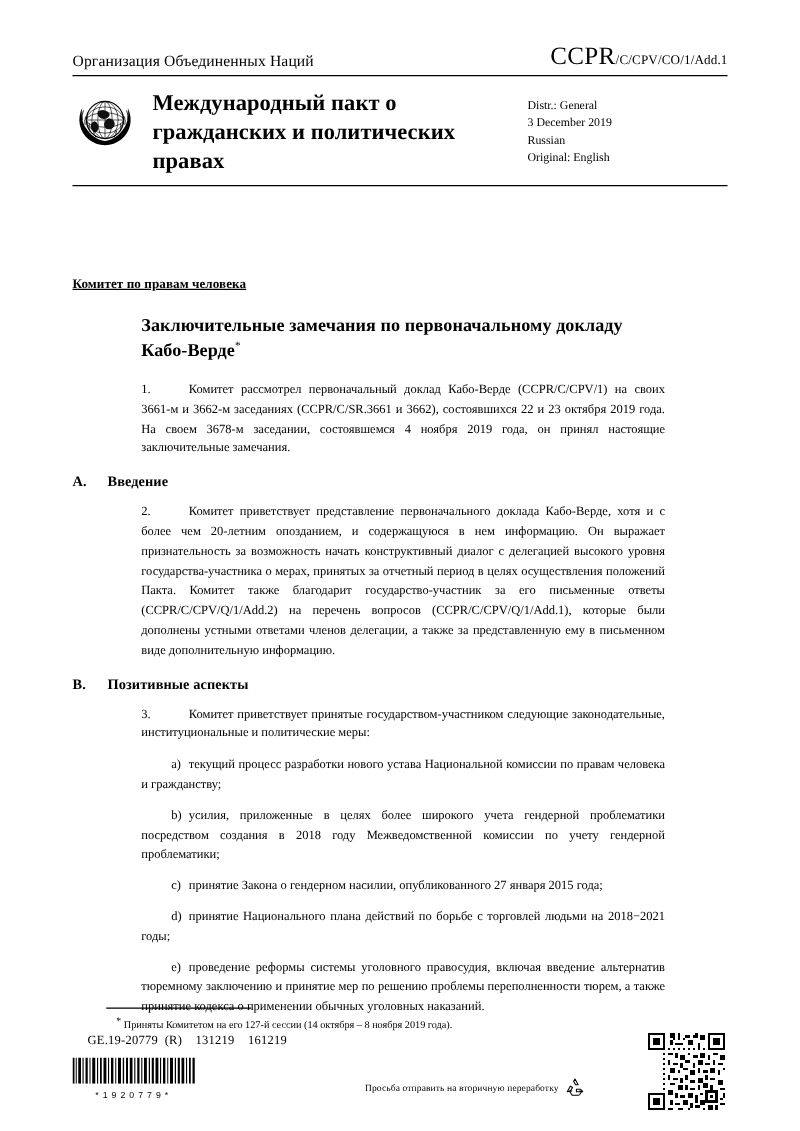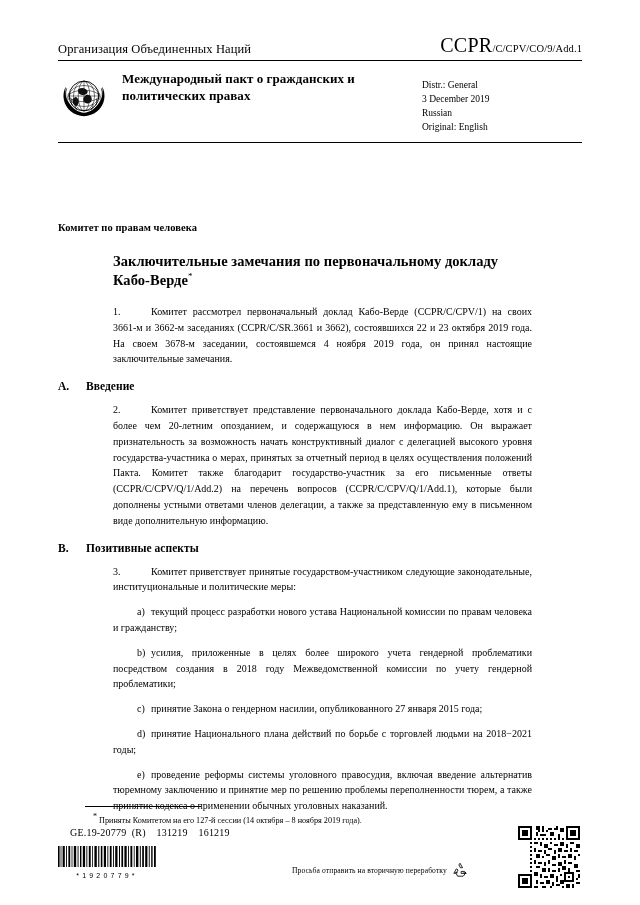--- a/index.html
+++ b/index.html
@@ -74,41 +74,42 @@
   .emblem {
     width: 48px;
     height: 48px;
     flex: 0 0 48px;
     margin-left: 2px;
     margin-top: 2px;
   }
   .covenant-title {
     margin-left: 14px;
     flex: 1 1 auto;
-    font-size: 13px;
+    font-size: 18px;
     font-weight: bold;
     line-height: 1.28;
     padding-top: 1px;
     letter-spacing: 0.05px;
   }
   .distr-block {
     flex: 0 0 160px;
     font-size: 9.5px;
     line-height: 1.46;
     padding-top: 9px;
   }
 
   
   .committee {
     position: absolute;
     left: 58px;
     top: 222px;
     font-size: 10.5px;
     font-weight: bold;
     letter-spacing: 0.05px;
+    text-decoration: underline;
   }
 
   
   .main-title {
     position: absolute;
     left: 113px;
     top: 252px;
     width: 400px;
     font-size: 14.5px;
     font-weight: bold;
@@ -236,21 +237,21 @@
 <body>
 
 <div class="page">
 
   <div class="header">
 
     <div class="header-top">
       <div class="org-name">Организация Объединенных Наций</div>
       <div class="doc-symbol">
         <span class="doc-symbol-main">CCPR</span>
-        <span class="doc-symbol-sub">/C/CPV/CO/9/Add.1</span>
+        <span class="doc-symbol-sub">/C/CPV/CO/1/Add.1</span>
       </div>
     </div>
 
     <div class="rule-thick"></div>
 
     <div class="header-body">
       <div class="emblem">
         <svg viewBox="0 0 100 100" width="48" height="48" aria-hidden="true">
           <circle cx="50" cy="50" r="31" fill="#ffffff" stroke="#000" stroke-width="2"></circle>
           <g stroke="#000" stroke-width="1.1" fill="none">

